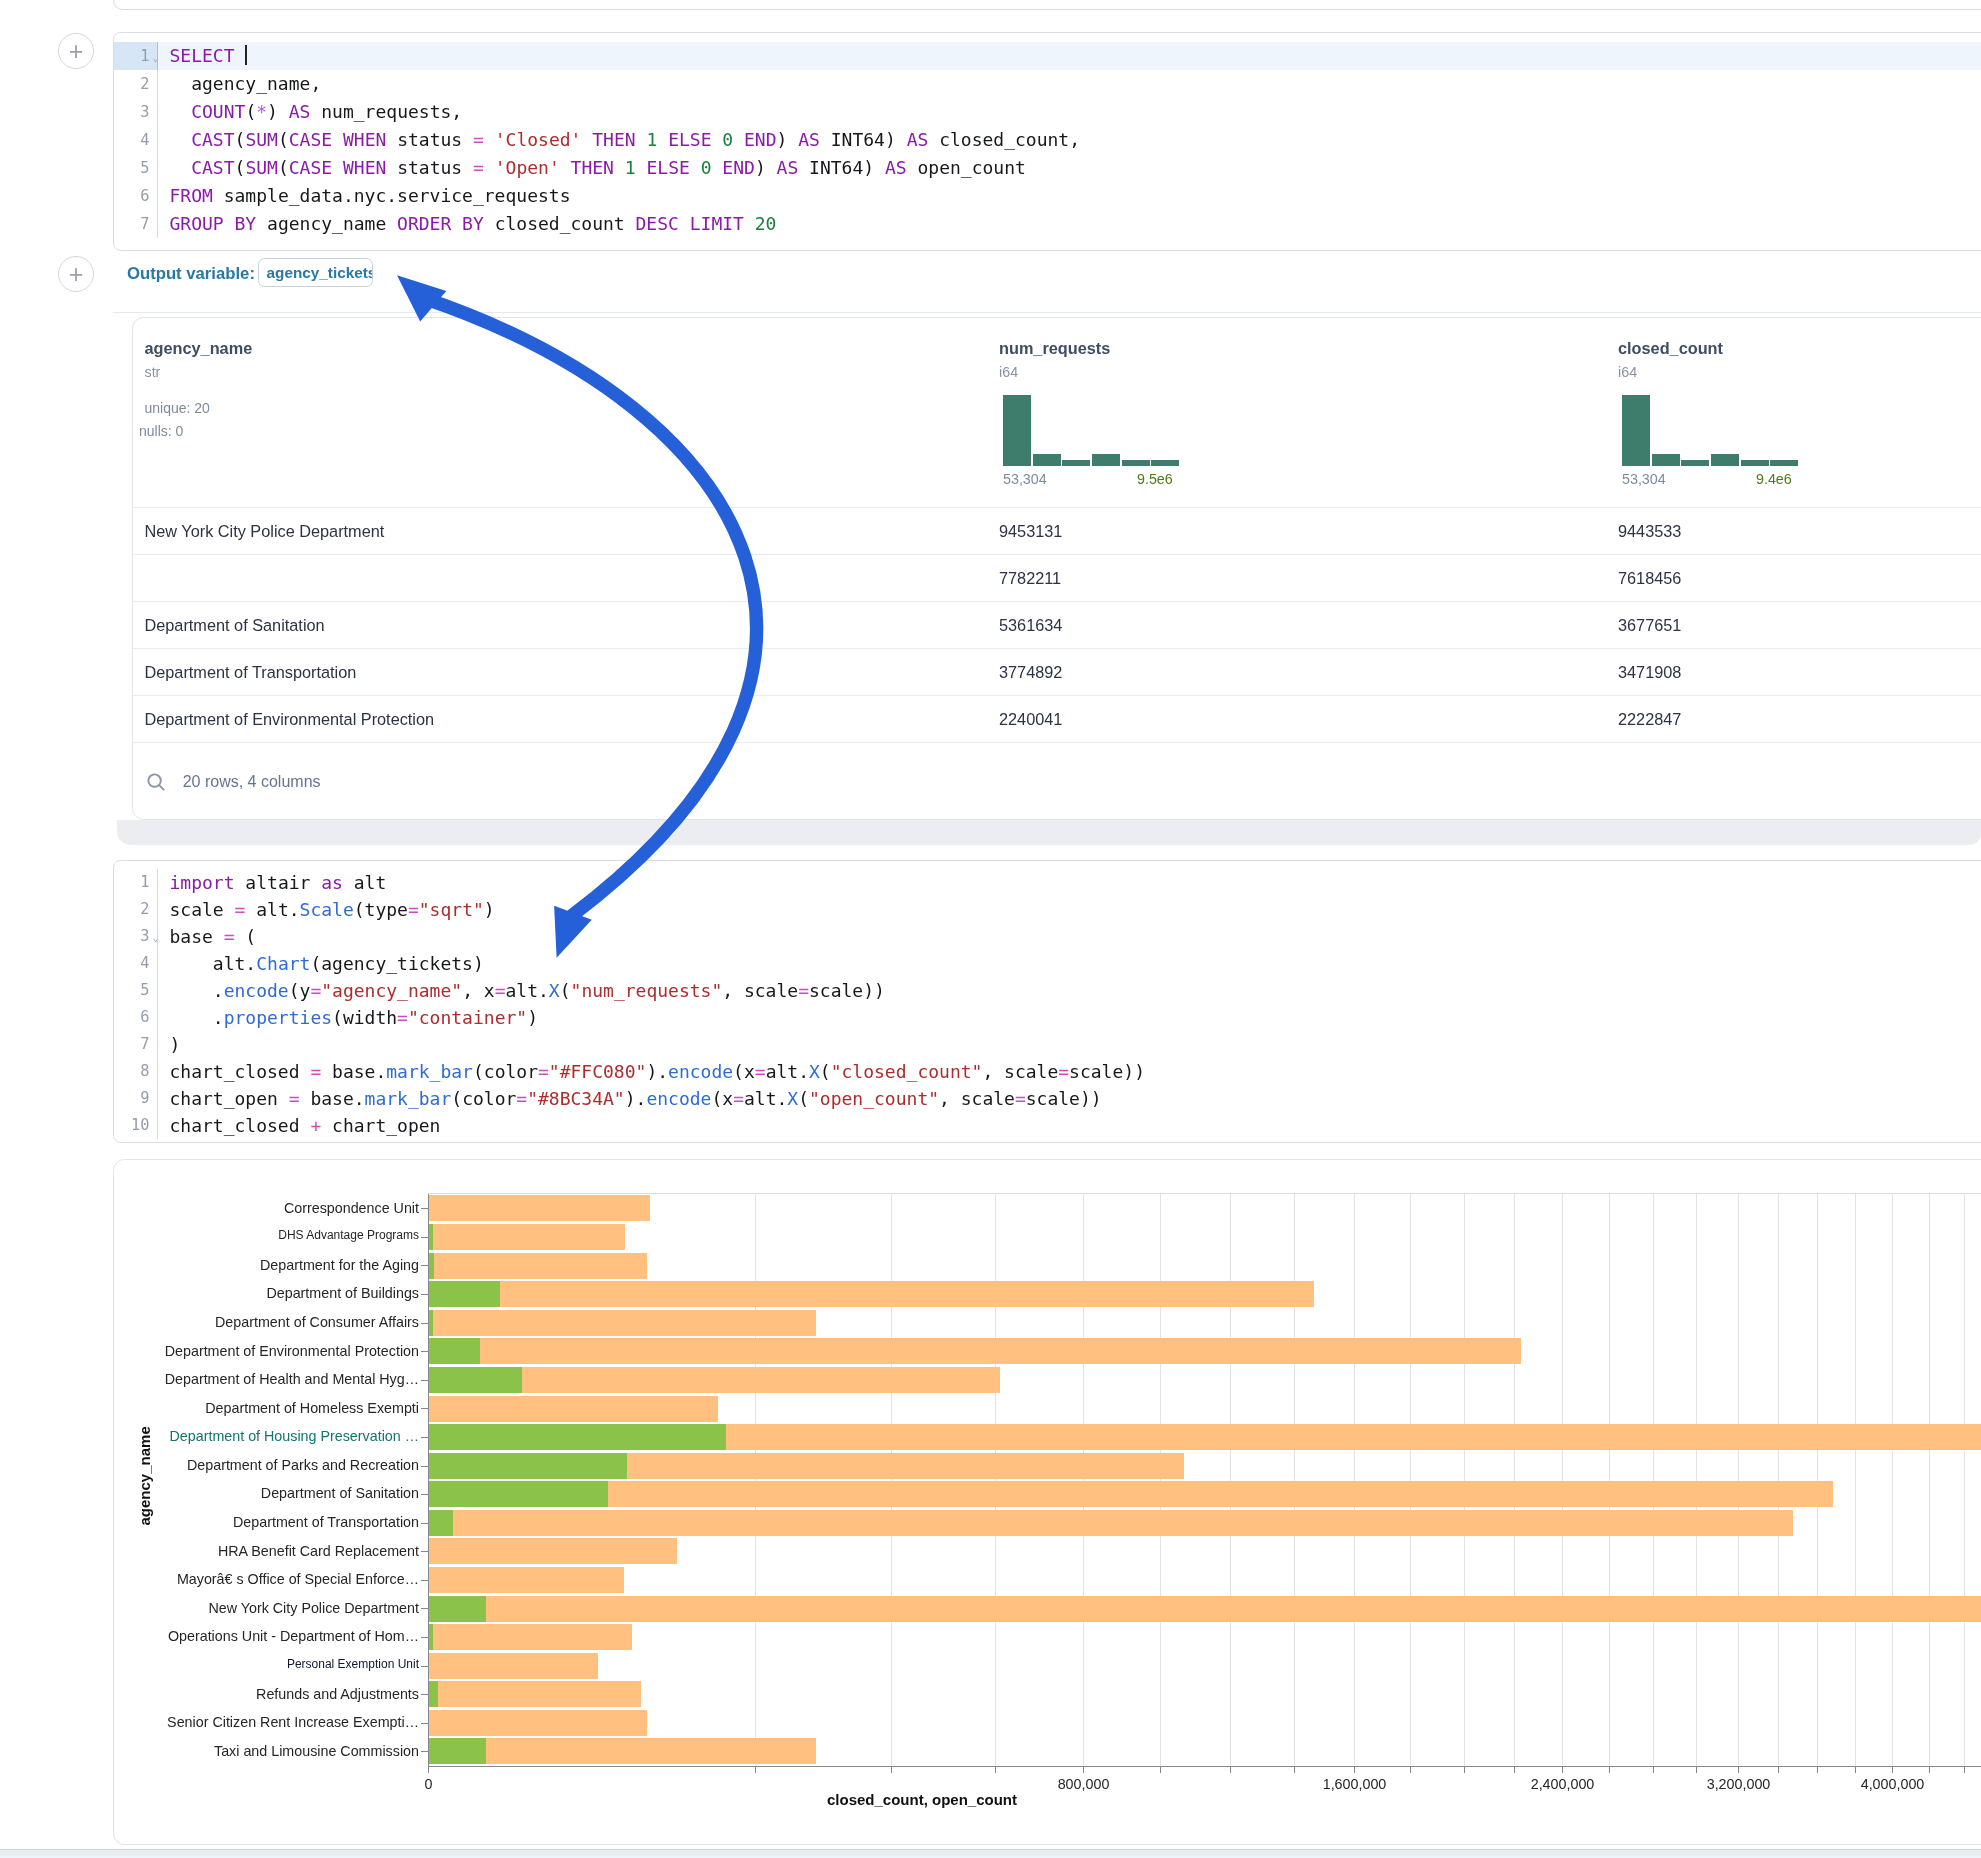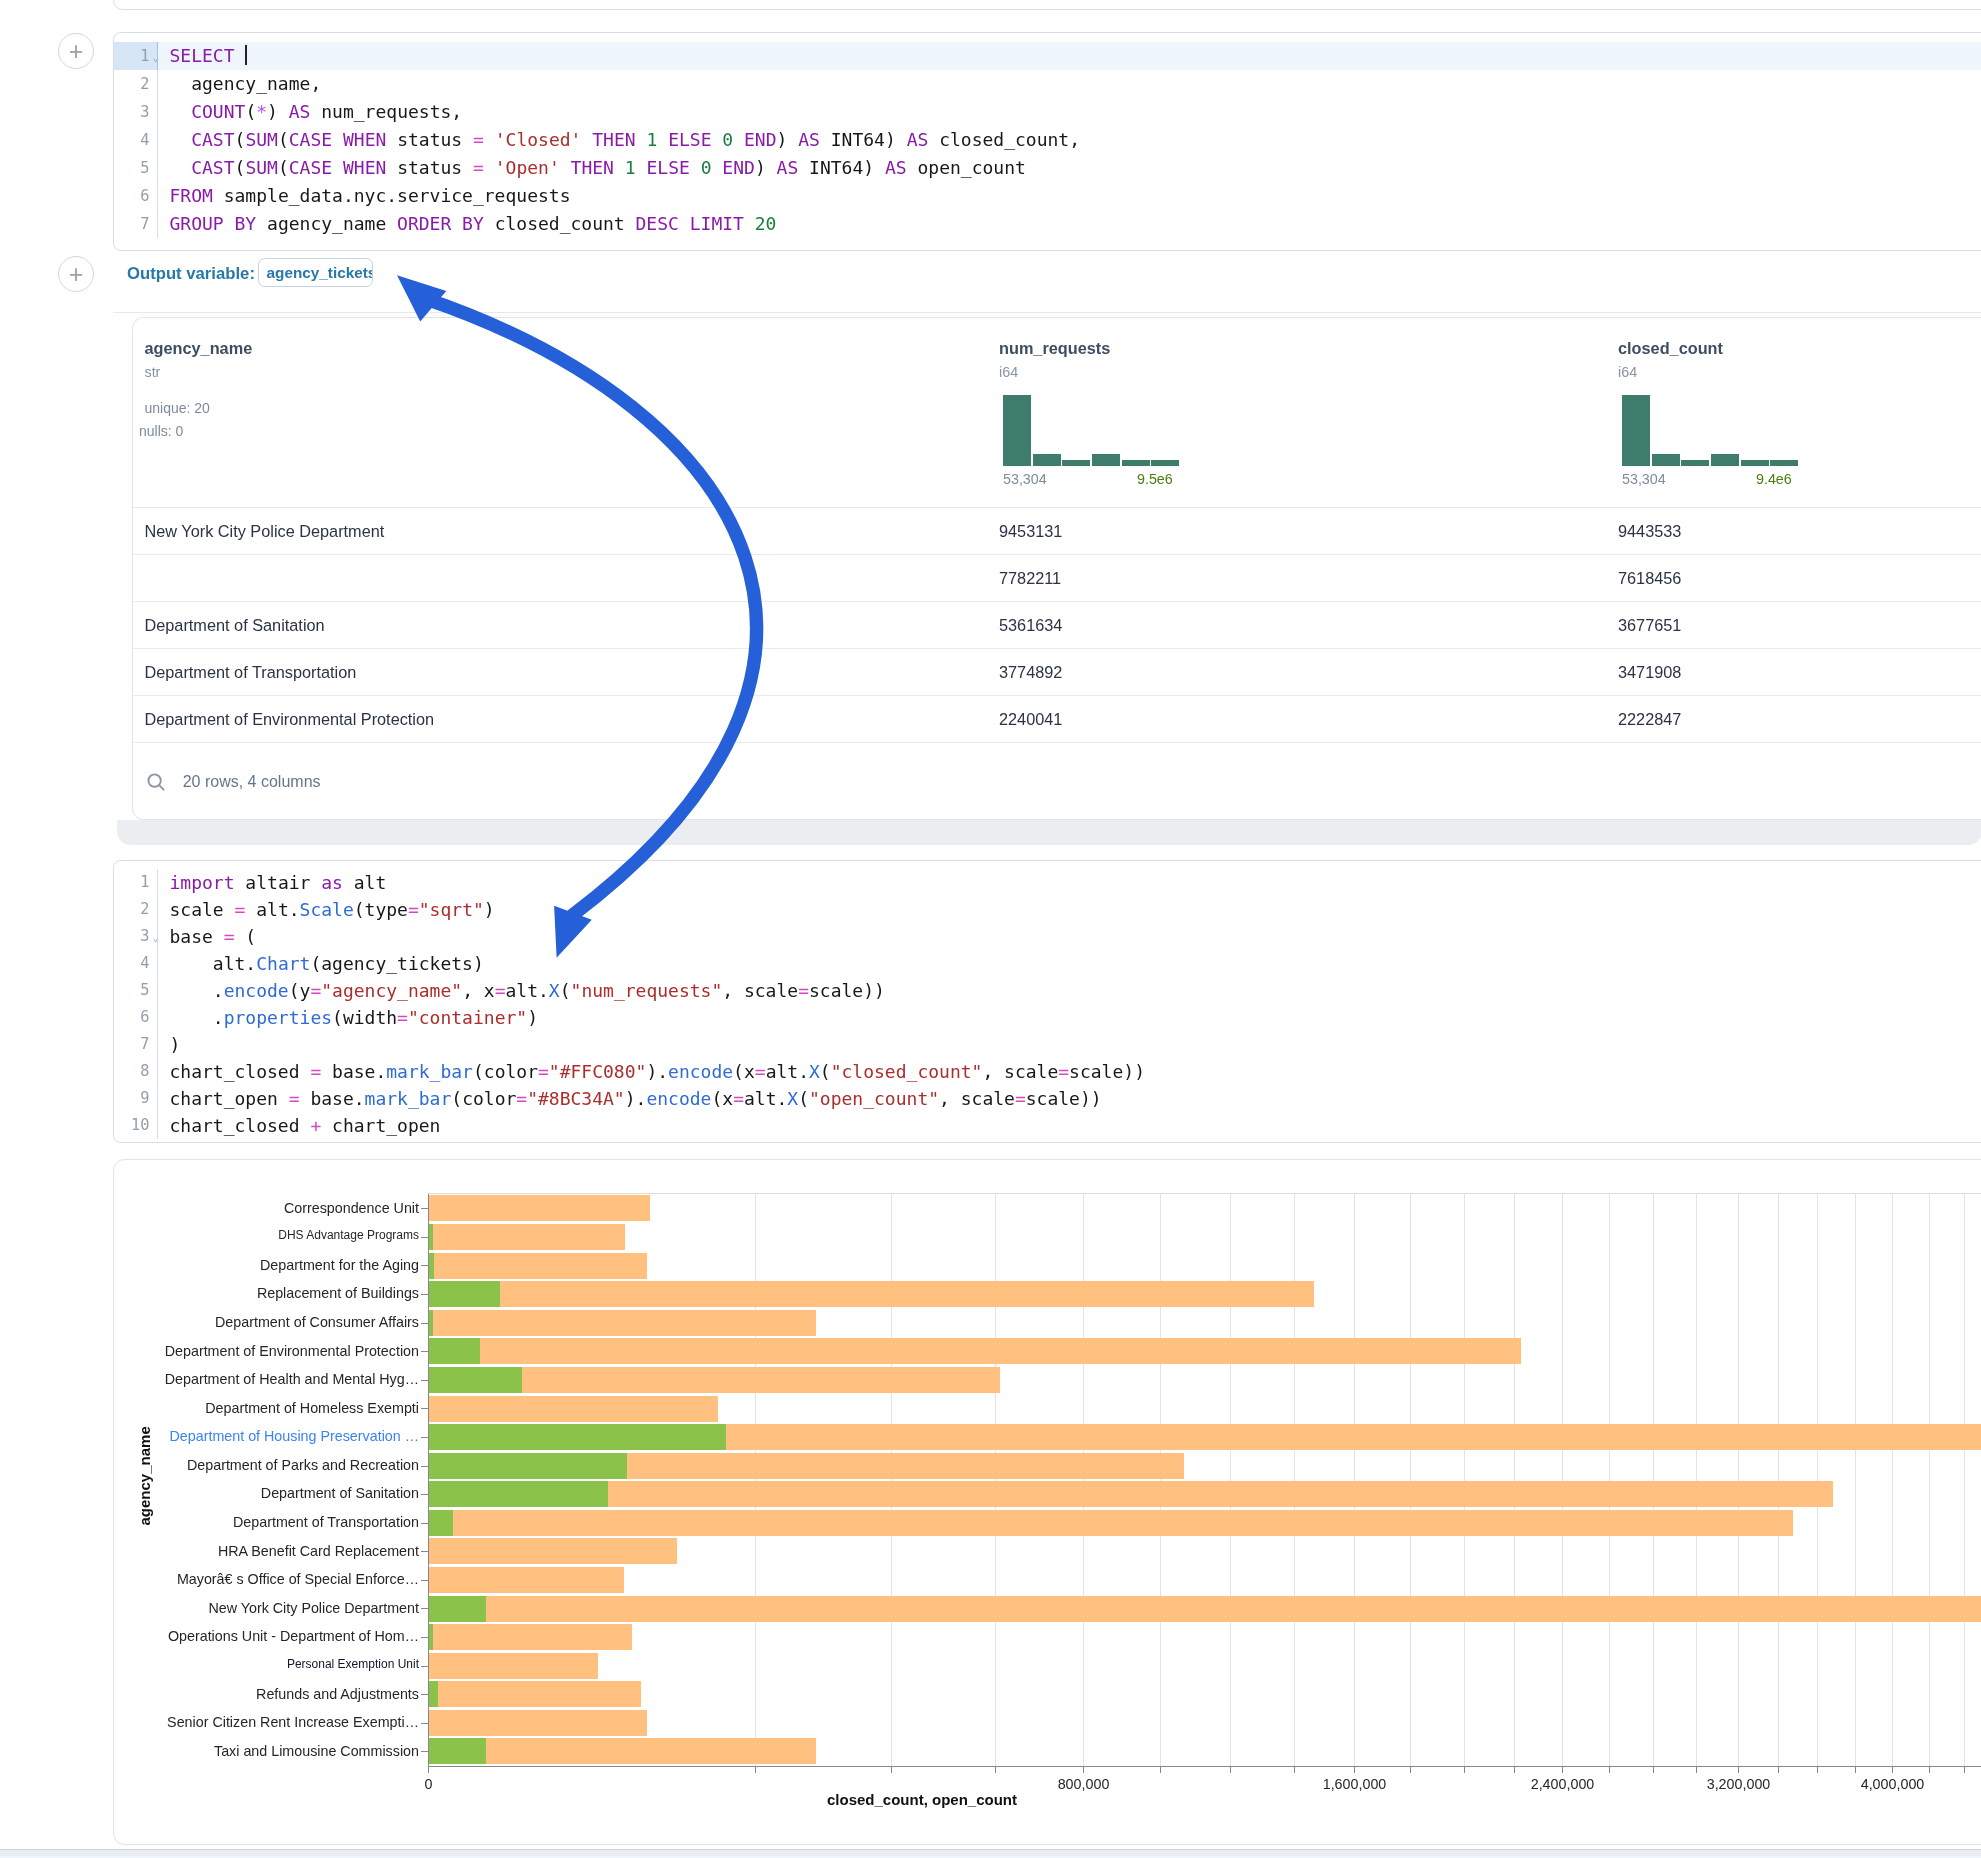--- a/index.html
+++ b/index.html
@@ -272,31 +272,31 @@
         <div class="bar" style="left: 1px; top: 402px; height: 26px; width: 57px; background: rgb(139, 195, 74);"></div>
         <div class="bar" style="left: 1px; top: 430px; height: 26px; width: 4px; background: rgb(139, 195, 74);"></div>
         <div class="bar" style="left: 1px; top: 487px; height: 26px; width: 9px; background: rgb(139, 195, 74);"></div>
         <div class="bar" style="left: 1px; top: 544px; height: 26px; width: 57px; background: rgb(139, 195, 74);"></div>
         <div style="position: absolute; right: 1625px; top: 5.7px; font-size: 14.3px; color: rgb(38, 38, 38); white-space: nowrap;">Correspondence Unit</div>
         <div class="ytick" style="top: 14.3px;"></div>
         <div style="position: absolute; right: 1625px; top: 34px; font-size: 12px; color: rgb(38, 38, 38); white-space: nowrap;">DHS Advantage Programs</div>
         <div class="ytick" style="top: 43px;"></div>
         <div style="position: absolute; right: 1625px; top: 63px; font-size: 14.3px; color: rgb(38, 38, 38); white-space: nowrap;">Department for the Aging</div>
         <div class="ytick" style="top: 71px;"></div>
-        <div style="position: absolute; right: 1625px; top: 91px; font-size: 14.3px; color: rgb(38, 38, 38); white-space: nowrap;">Replacement of Buildings</div>
+        <div style="position: absolute; right: 1625px; top: 91px; font-size: 14.3px; color: rgb(38, 38, 38); white-space: nowrap;">Department of Buildings</div>
         <div class="ytick" style="top: 100px;"></div>
         <div style="position: absolute; right: 1625px; top: 120px; font-size: 14.3px; color: rgb(38, 38, 38); white-space: nowrap;">Department of Consumer Affairs</div>
         <div class="ytick" style="top: 129px;"></div>
         <div style="position: absolute; right: 1625px; top: 149px; font-size: 14.3px; color: rgb(38, 38, 38); white-space: nowrap;">Department of Environmental Protection</div>
         <div class="ytick" style="top: 157px;"></div>
         <div style="position: absolute; right: 1625px; top: 177px; font-size: 14.3px; color: rgb(38, 38, 38); white-space: nowrap;">Department of Health and Mental Hyg…</div>
         <div class="ytick" style="top: 186px;"></div>
         <div style="position: absolute; right: 1625px; top: 206px; font-size: 14.3px; color: rgb(38, 38, 38); white-space: nowrap;">Department of Homeless Exempti</div>
         <div class="ytick" style="top: 214px;"></div>
-        <div style="position: absolute; right: 1625px; top: 234px; font-size: 14.3px; color: #3b82f6; white-space: nowrap;">Department of Housing Preservation …</div>
+        <div style="position: absolute; right: 1625px; top: 234px; font-size: 14.3px; color: #0f766e; white-space: nowrap;">Department of Housing Preservation …</div>
         <div class="ytick" style="top: 243px;"></div>
         <div style="position: absolute; right: 1625px; top: 263px; font-size: 14.3px; color: rgb(38, 38, 38); white-space: nowrap;">Department of Parks and Recreation</div>
         <div class="ytick" style="top: 272px;"></div>
         <div style="position: absolute; right: 1625px; top: 291px; font-size: 14.3px; color: rgb(38, 38, 38); white-space: nowrap;">Department of Sanitation</div>
         <div class="ytick" style="top: 300px;"></div>
         <div style="position: absolute; right: 1625px; top: 320px; font-size: 14.3px; color: rgb(38, 38, 38); white-space: nowrap;">Department of Transportation</div>
         <div class="ytick" style="top: 329px;"></div>
         <div style="position: absolute; right: 1625px; top: 349px; font-size: 14.3px; color: rgb(38, 38, 38); white-space: nowrap;">HRA Benefit Card Replacement</div>
         <div class="ytick" style="top: 357px;"></div>
         <div style="position: absolute; right: 1625px; top: 377px; font-size: 14.3px; color: rgb(38, 38, 38); white-space: nowrap;">Mayorâ€ s Office of Special Enforce…</div>

